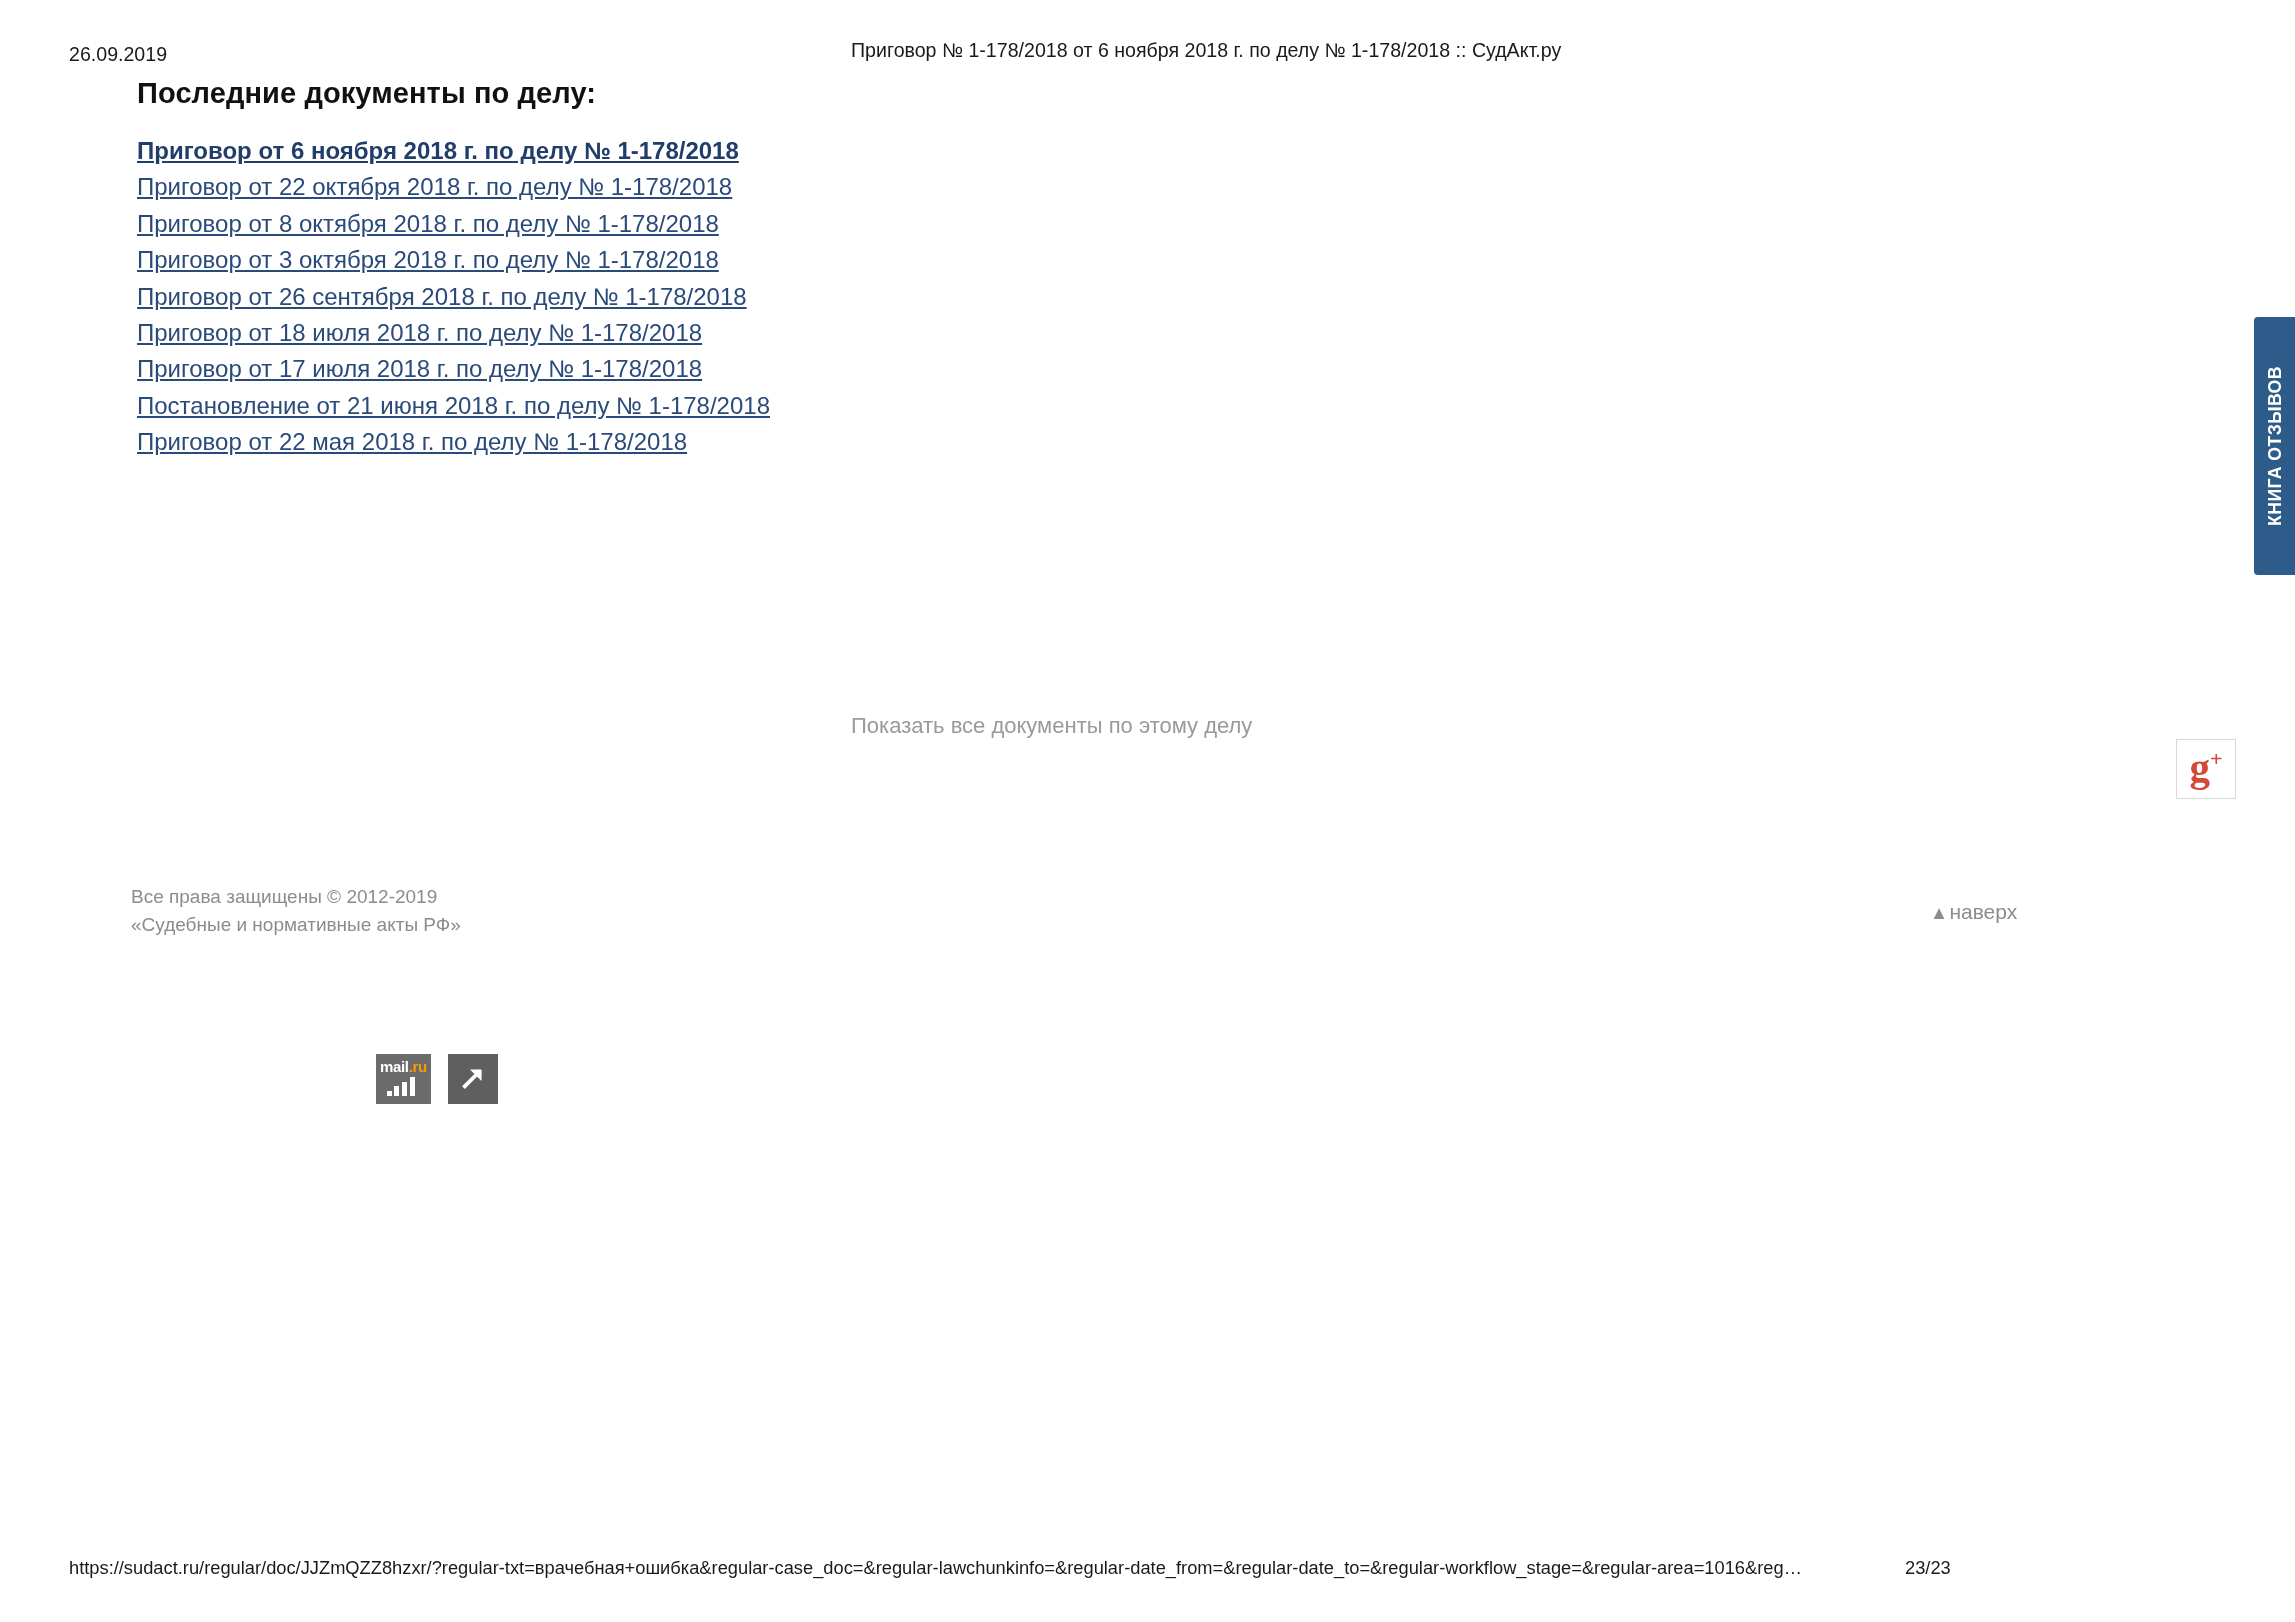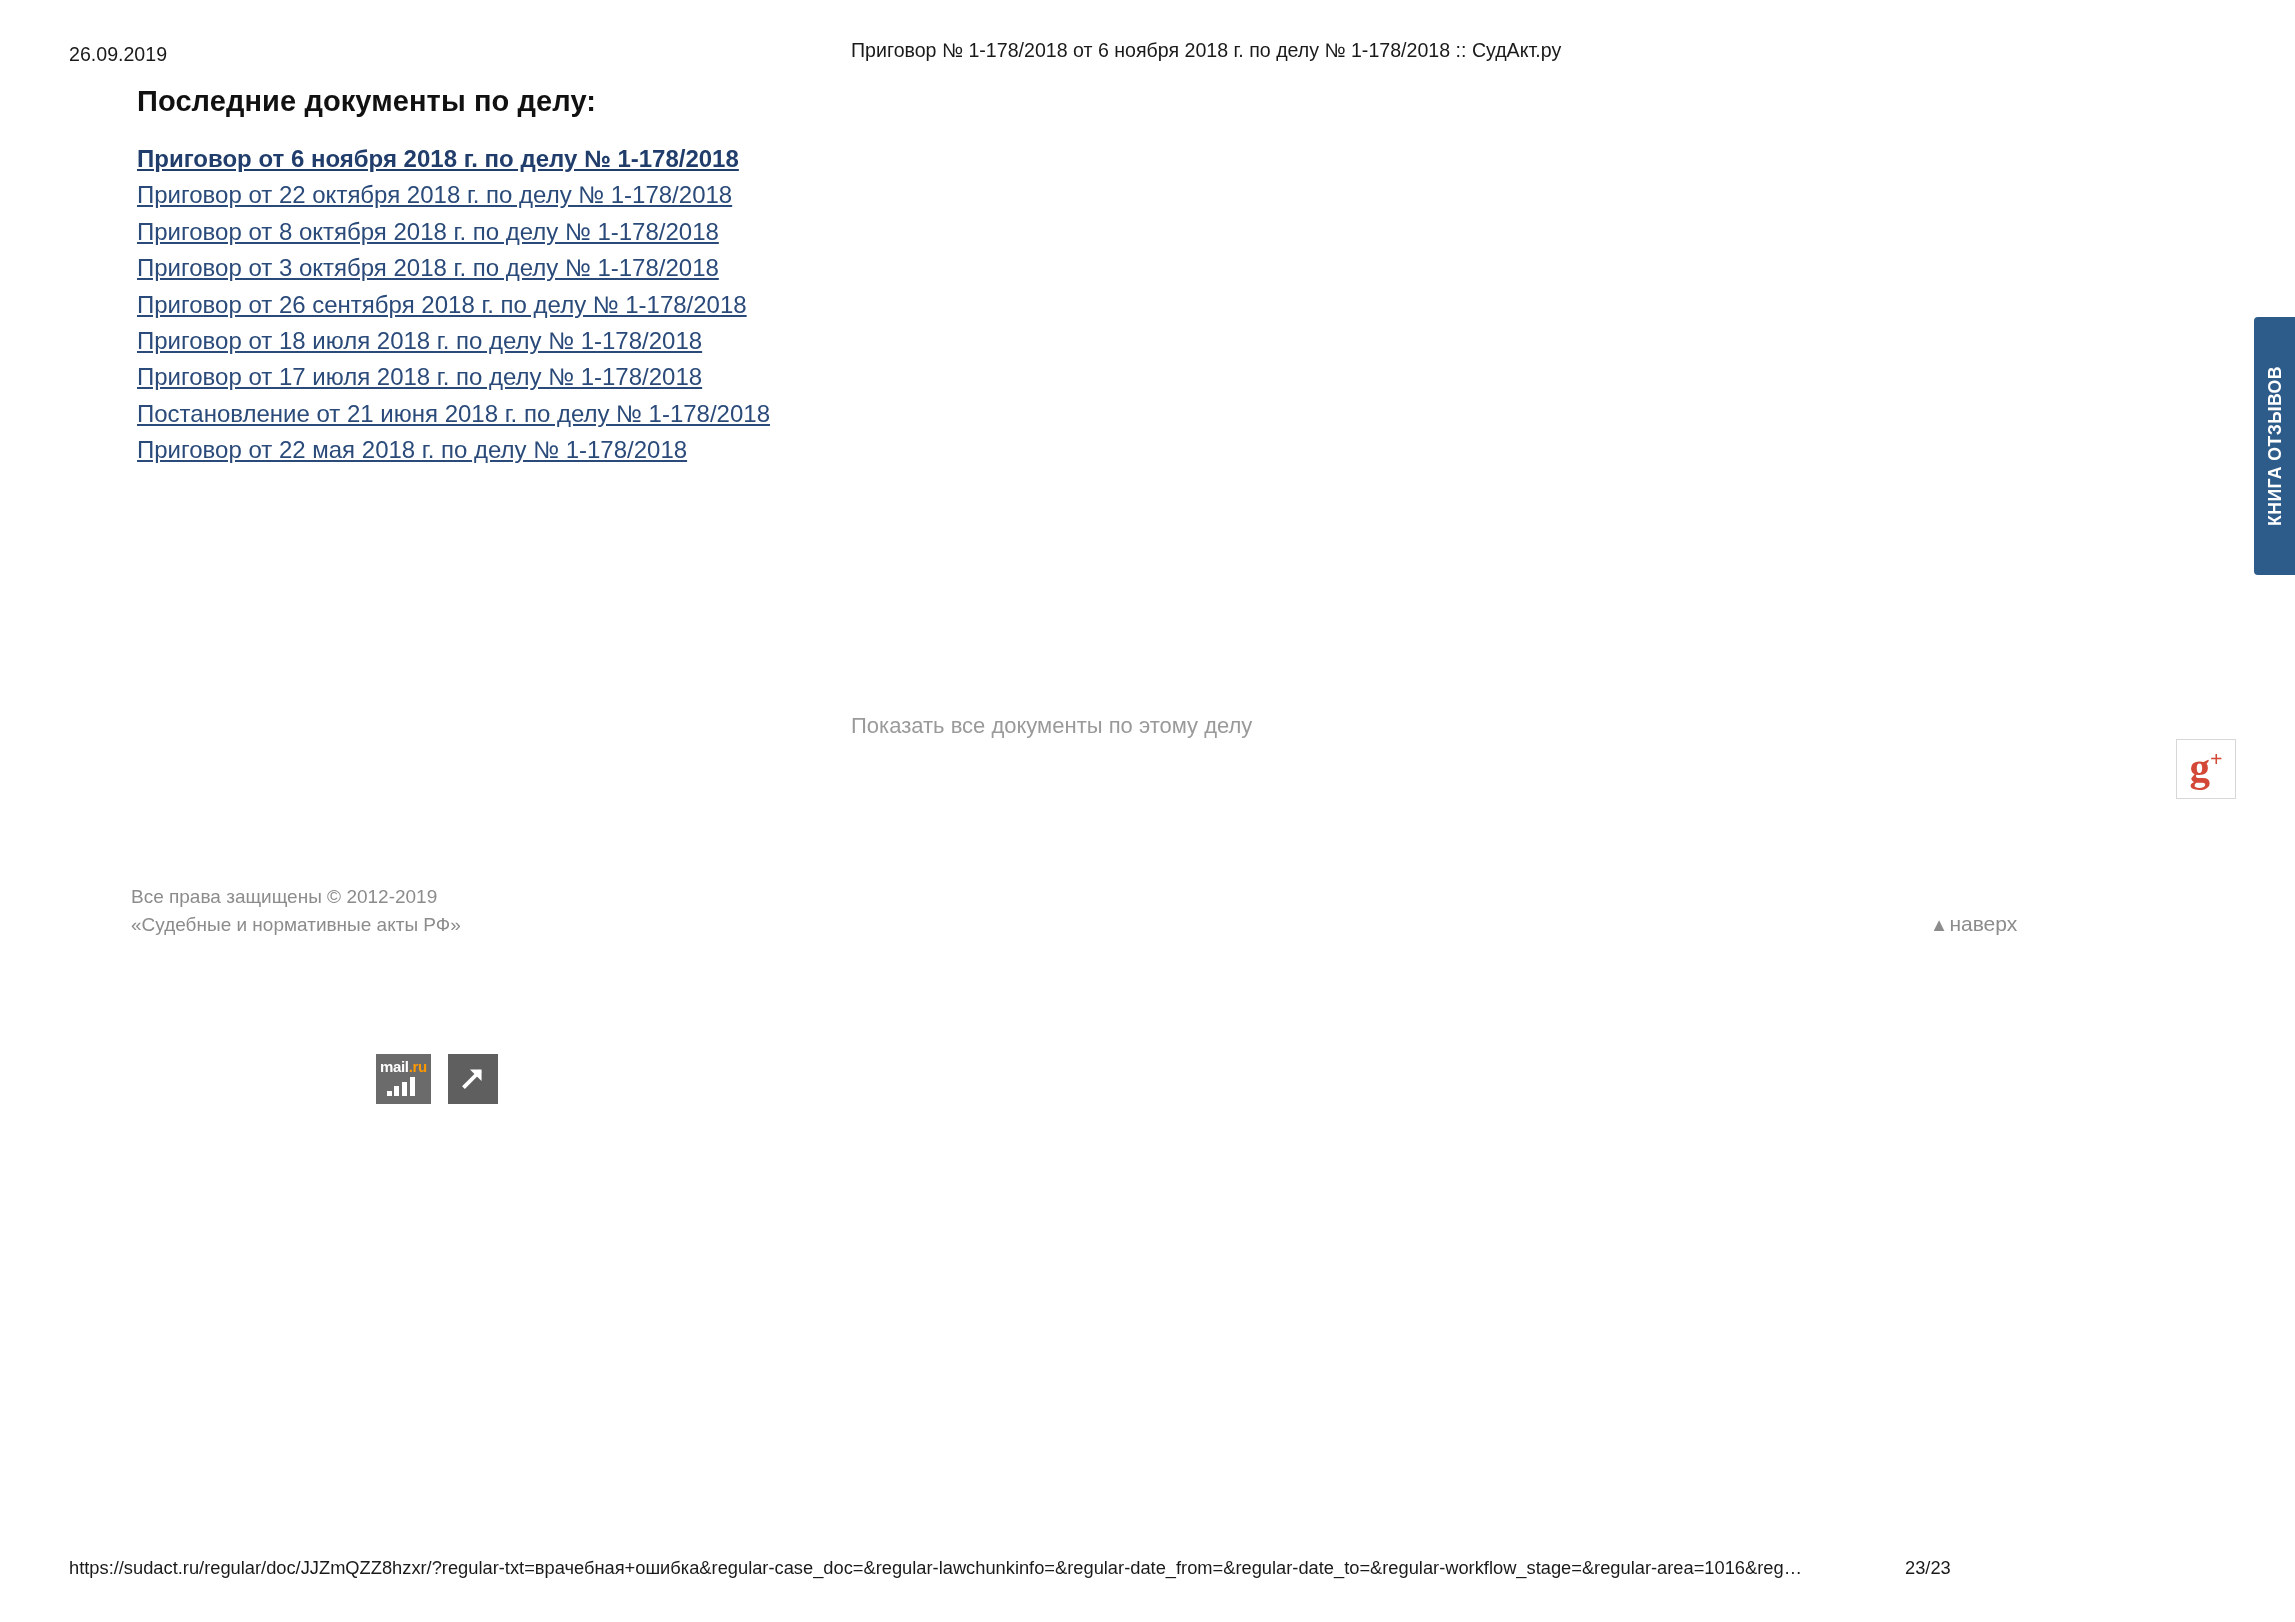--- a/index.html
+++ b/index.html
@@ -43,21 +43,21 @@
   .content {
     position: absolute;
     left: 137px;
     top: 77px;
     width: 1701px;
   }
   .section-title {
     font-size: 29px;
     font-weight: bold;
     color: #111111;
-    margin: 8px 0 29px 0;
+    margin: 0 0 29px 0;
     letter-spacing: 0.1px;
   }
   .doc-list {
     list-style: none;
     margin: 0;
     padding: 0;
   }
   .doc-list li {
     margin: 0 0 12.4px 0;
     line-height: 1.0;
@@ -206,21 +206,20 @@
     vertical-align: super;
   }
 
   .back-to-top {
     position: absolute;
     left: 1930px;
     top: 900px;
     font-size: 21px;
     color: #8c8c8c;
     white-space: nowrap;
-    margin-top: 12px;
   }
   .back-to-top .tri {
     color: #8c8c8c;
     font-size: 18.3px;
     margin-right: 1.3px;
   }
 
   
   .print-footer {
     position: absolute;

